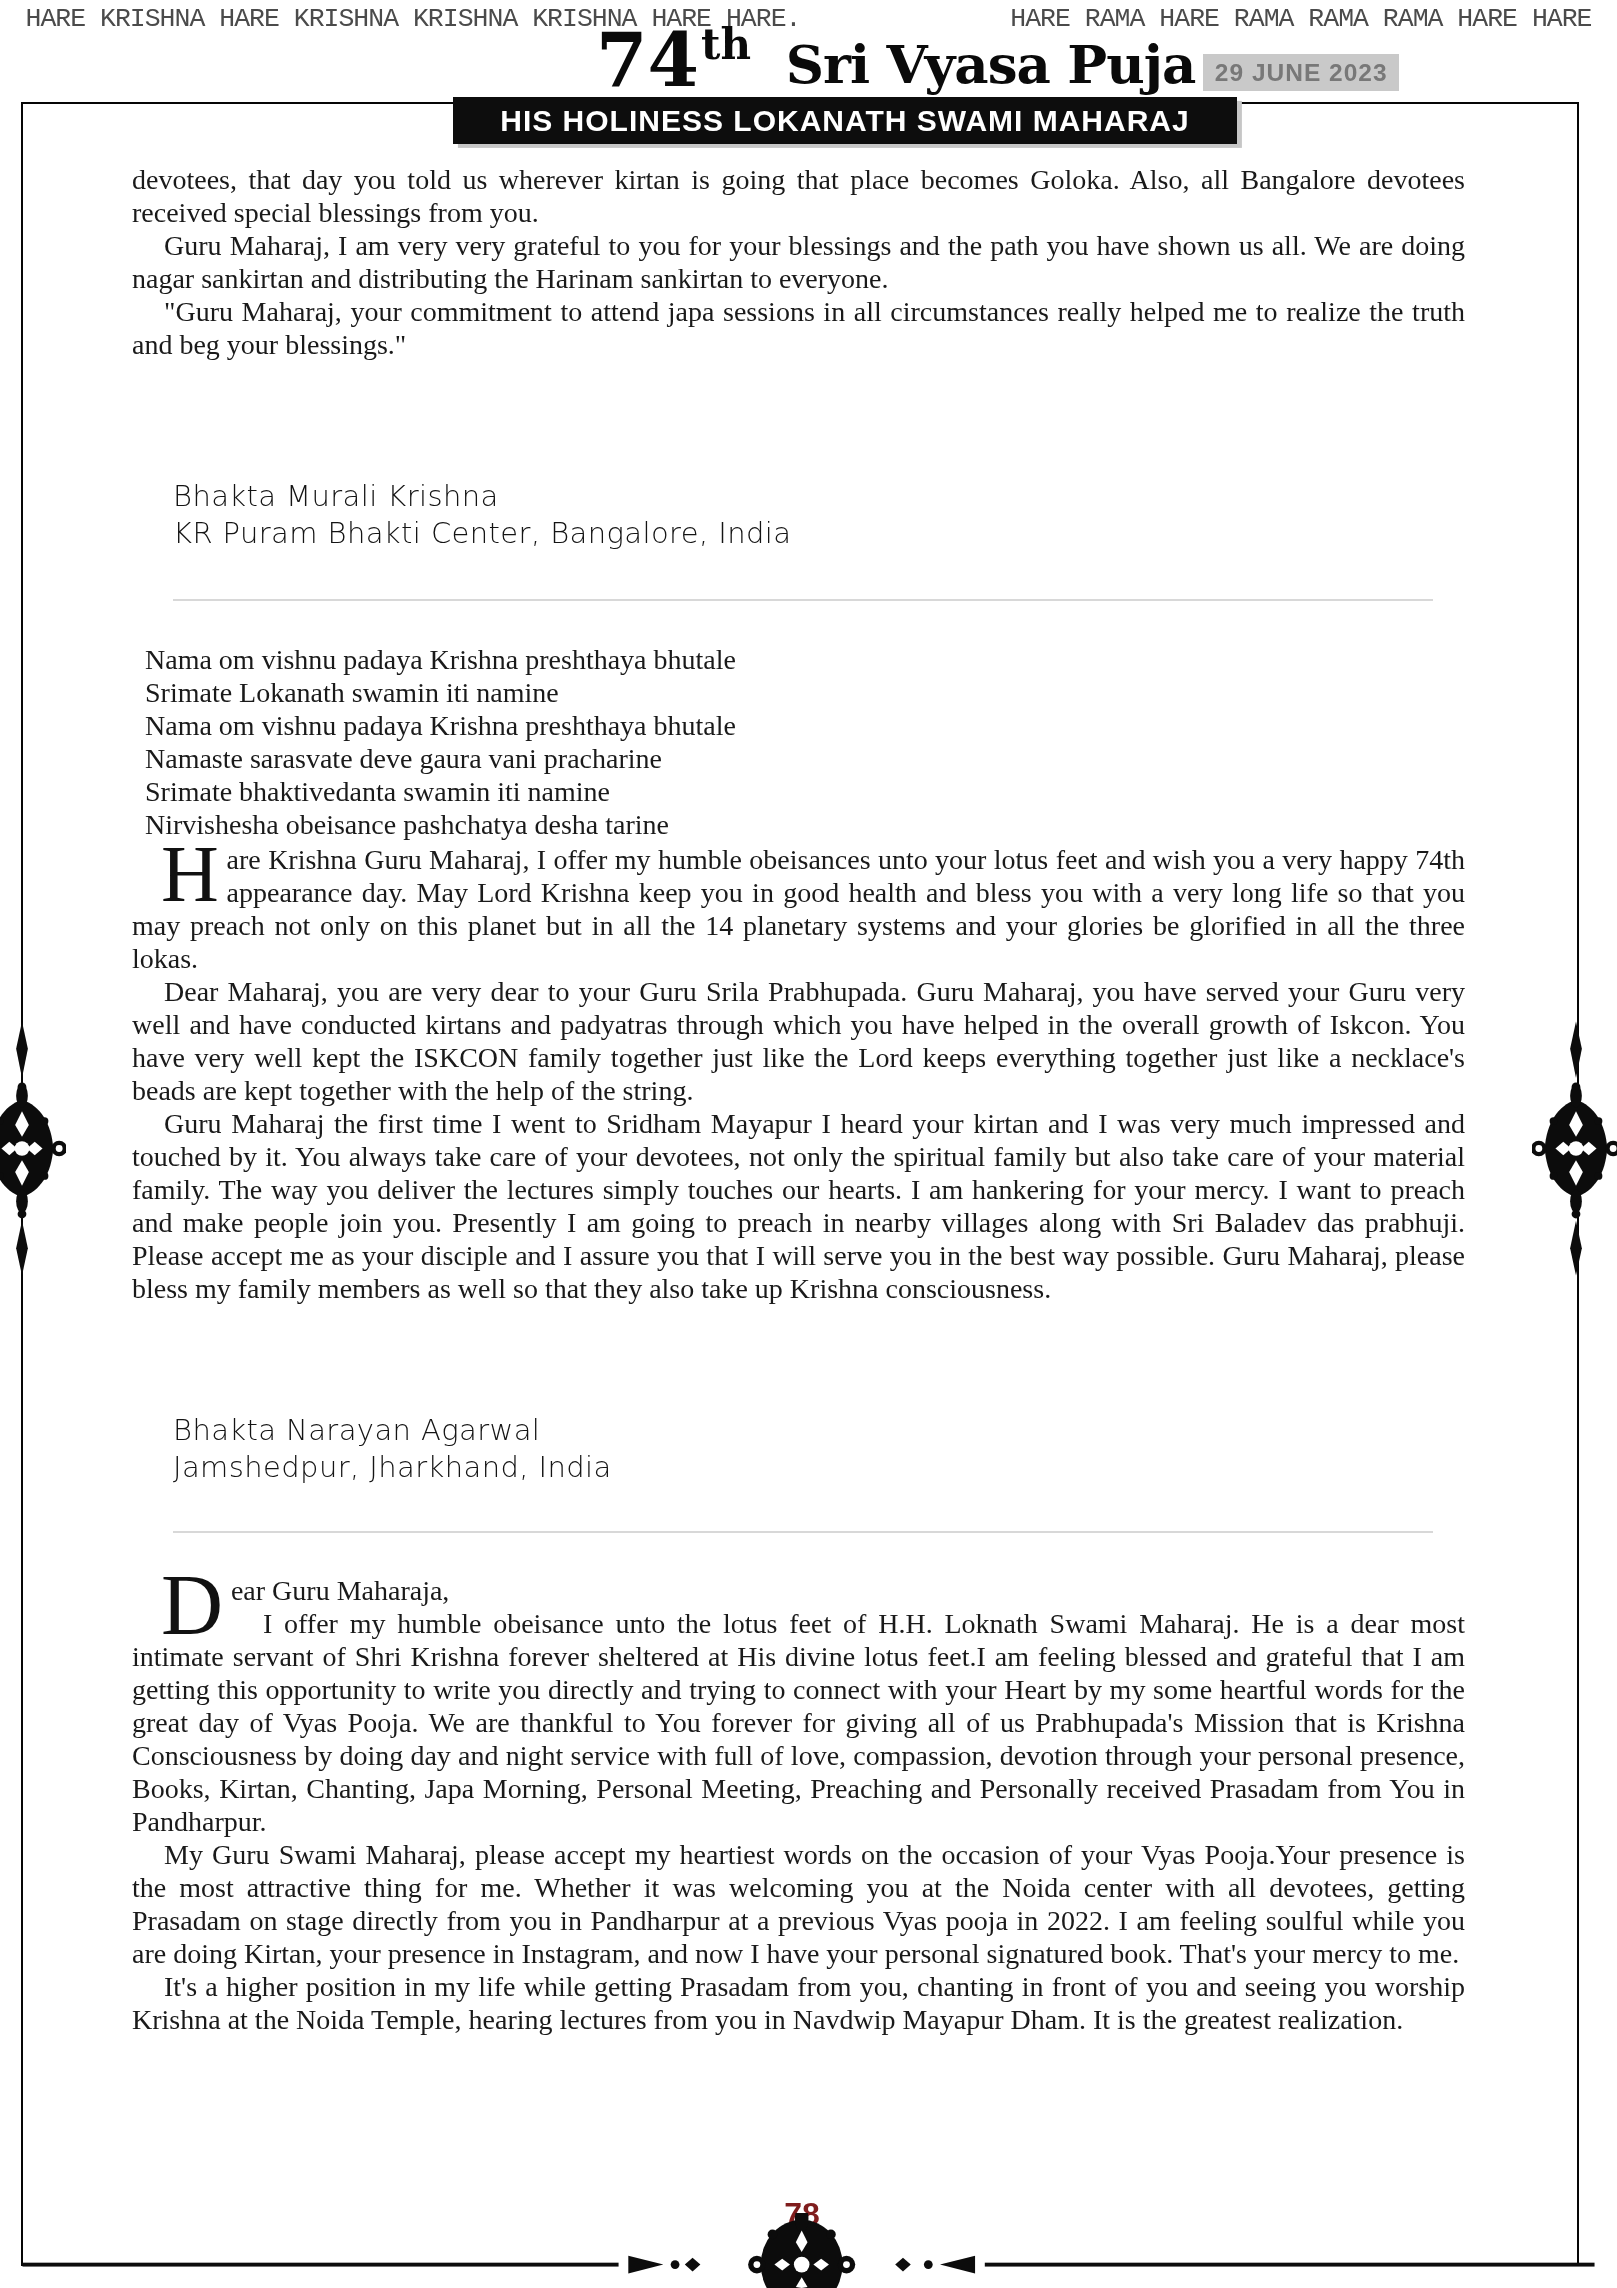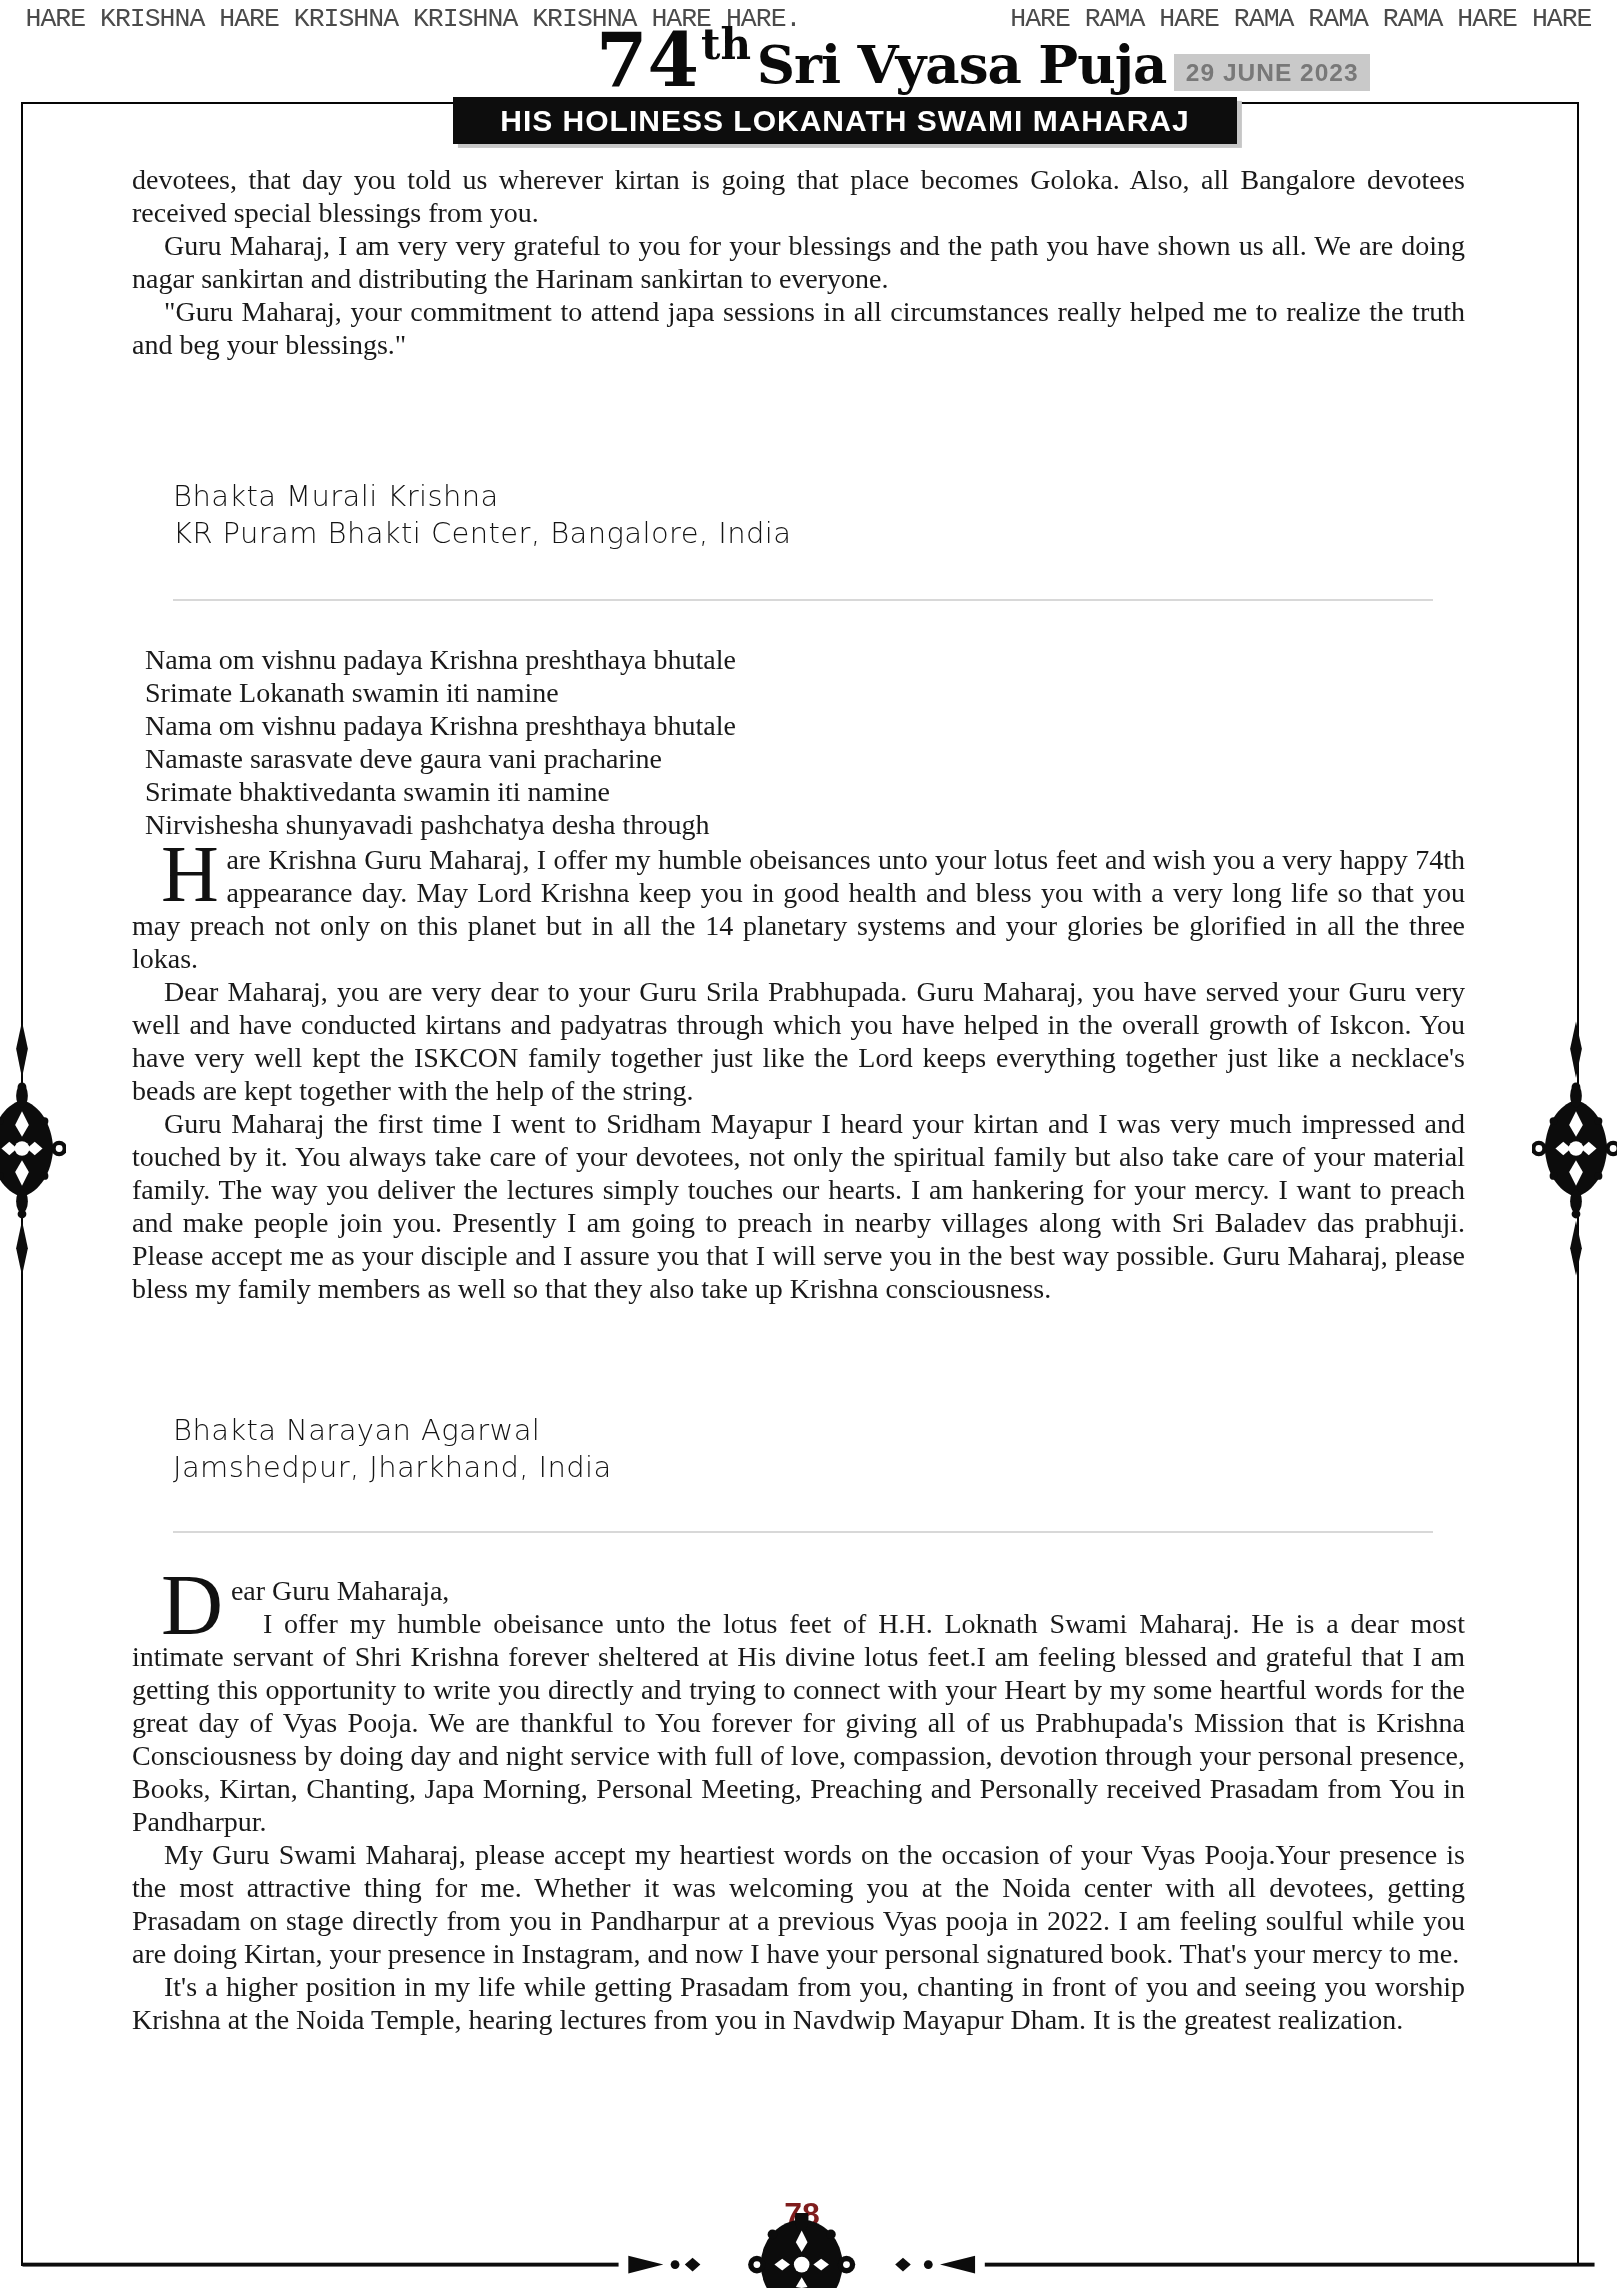--- a/index.html
+++ b/index.html
@@ -11,21 +11,21 @@
   .mantra{top:3.9px;left:25.5px;right:25.5px;display:flex;justify-content:space-between;
           font-family:Liberation Mono, monospace;font-size:26.5px;letter-spacing:-1px;
           color:#4b4b4b;white-space:nowrap;}
 
   
   .title-row{top:25.5px;left:596px;display:flex;align-items:flex-end;}
   .title-num{font-family:"DejaVu Serif",serif;font-weight:900;font-size:74px;line-height:69px;color:#0a0a0a;}
   .title-ord{font-family:"DejaVu Serif",serif;font-weight:900;font-size:42px;line-height:33px;
              color:#0a0a0a;align-self:flex-start;margin:2px 5.9px 0 2px;}
   .title-script{font-family:"DejaVu Serif",serif;font-weight:bold;font-size:53px;line-height:61px;
-                letter-spacing:-1px;color:#0a0a0a;}
+                letter-spacing:-1px;color:#0a0a0a;margin-left:29px;}
   .date-badge{margin:0 0 3.9px 7.8px;background:#c9c9c9;color:#787878;
               font-family:"Liberation Sans",sans-serif;font-weight:bold;font-size:24.5px;
               padding:4.9px 11.8px 3.9px 11.8px;letter-spacing:1px;white-space:nowrap;}
 
   
   .banner{top:97px;left:453px;width:784px;height:47px;background:#0d0d0d;color:#ffffff;
           font-family:"Liberation Sans",sans-serif;font-weight:bold;font-size:30px;
           letter-spacing:1px;text-align:center;line-height:47px;z-index:4;
           box-shadow:4.9px 3.9px 0 #c6c6c6;}
 
@@ -86,21 +86,21 @@
 </div>
 
 <div class="abs divider" style="top:599px;"></div>
 
 <div class="abs verses" style="top:643px;">
   <div>Nama om vishnu padaya Krishna preshthaya bhutale</div>
   <div>Srimate Lokanath swamin iti namine</div>
   <div>Nama om vishnu padaya Krishna preshthaya bhutale</div>
   <div>Namaste sarasvate deve gaura vani pracharine</div>
   <div>Srimate bhaktivedanta swamin iti namine</div>
-  <div>Nirvishesha shunyavadi pashchatya desha through</div>
+  <div>Nirvishesha obeisance pashchatya desha tarine</div>
 </div>
 
 <div class="abs textblock" style="top:843px;">
   <p><span class="dropcap">H</span><span>are Krishna Guru Maharaj,  I offer my humble obeisances unto your lotus feet and wish you a very happy 74th appearance day. May Lord Krishna keep you in good health and bless you with a very long life so that you may preach not only on this planet but in all the 14 planetary systems and your glories be glorified in all the three lokas.</span></p>
   <p class="indent">Dear Maharaj, you are very dear to your Guru Srila Prabhupada. Guru Maharaj, you have served your Guru very well and have conducted kirtans and padyatras through which you have helped in the overall growth of Iskcon. You have very well kept the ISKCON family together just like the Lord keeps everything together just like a necklace's beads are kept together with the help of the string.</p>
   <p class="indent">Guru Maharaj the first time I went to Sridham Mayapur I heard your kirtan and I was very much impressed and touched by it. You always take care of your devotees, not only the spiritual family but also take care of your material family. The way you deliver the lectures simply touches our hearts. I am hankering for your mercy. I want to preach and make people join you. Presently I am going to preach in nearby villages along with Sri Baladev das prabhuji. Please accept me as your disciple and I assure you that I will serve you in the best way possible. Guru Maharaj, please bless my family members as well so that they also take up Krishna consciousness.</p>
 </div>
 
 <div class="abs signature" style="top:1412px;">
   <div>Bhakta Narayan Agarwal</div>

